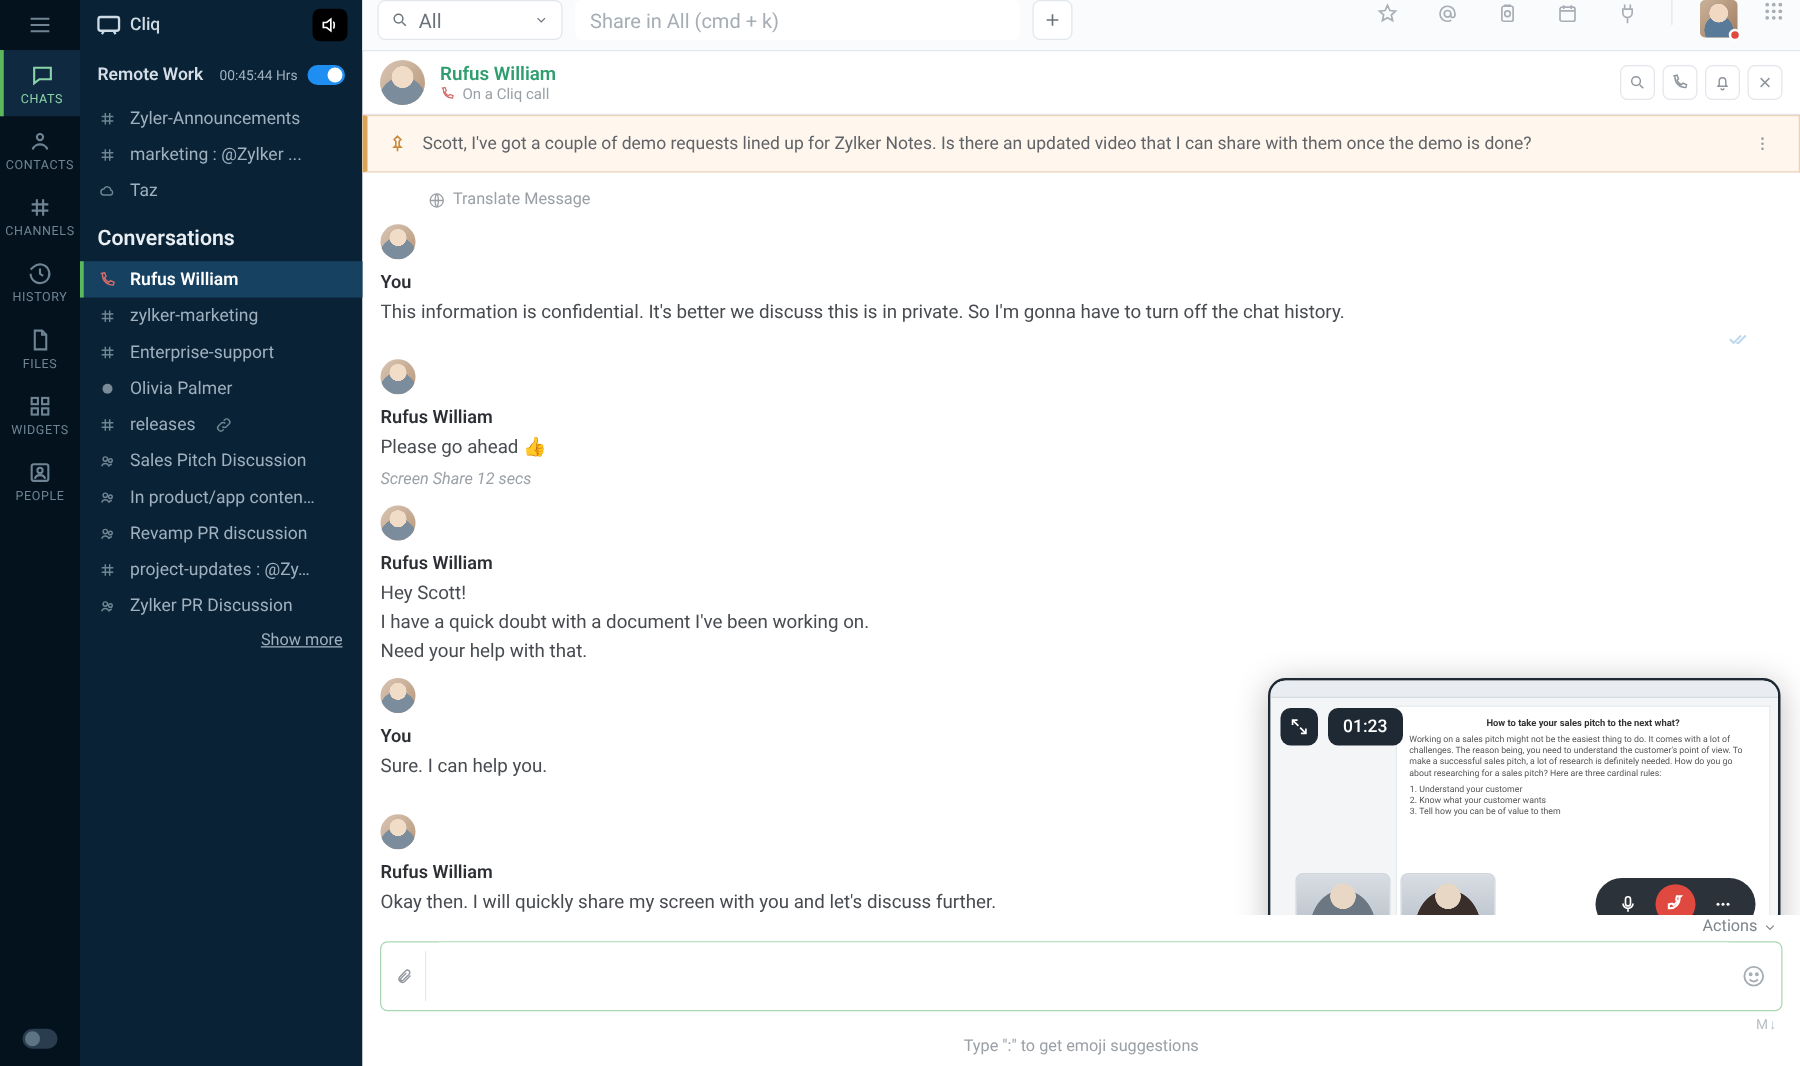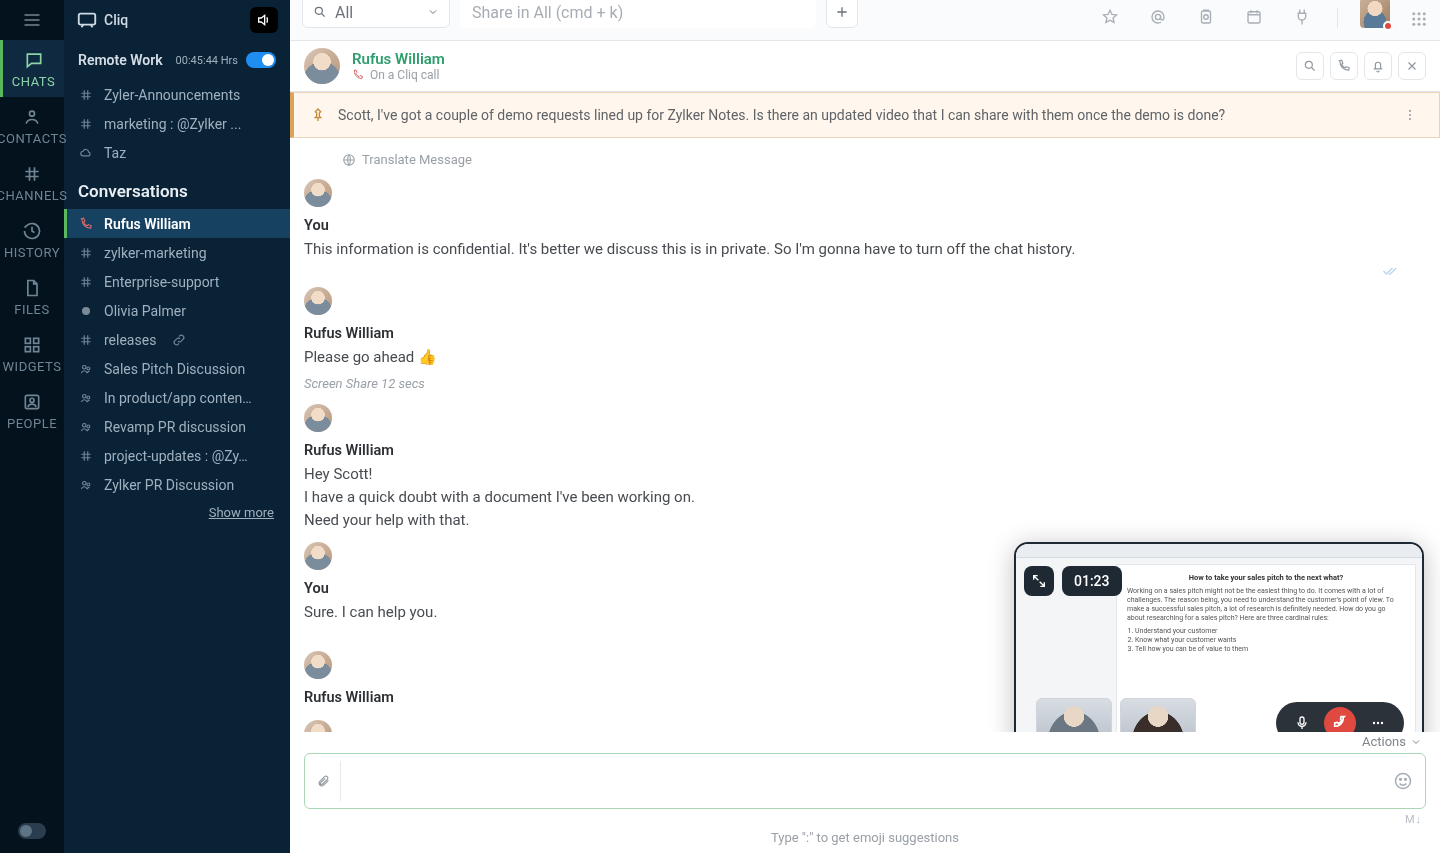--- a/index.html
+++ b/index.html
@@ -24,21 +24,21 @@
   html,body{margin:0;padding:0;width:1440px;height:853px;overflow:hidden;background:#f4f5f7;}
   .app{display:flex;width:100%;height:100%;}
 
   
   .rail{width:64px;background:var(--bg-darkerest);display:flex;flex-direction:column;align-items:center;color:var(--text-dimmer);font-size:10px;padding-top:0;position:relative;}
   .rail .hamburger{height:40px;width:100%;display:flex;align-items:center;justify-content:center;cursor:pointer;}
   .rail-item{width:100%;padding:10px 0 8px;display:flex;flex-direction:column;align-items:center;gap:4px;cursor:pointer;}
   .rail-item.active{background:var(--mid-dark);color:#8bd4a9;border-left:3px solid var(--accent-green);}
   .rail-item.active .rail-icon{color:#8bd4a9;}
   .rail-icon{width:20px;height:20px;color:var(--text-dimmer);}
-  .rail-label{font-size:13px;letter-spacing:.5px;}
+  .rail-label{font-size:10px;letter-spacing:.5px;}
   .rail .theme-toggle{position:absolute;bottom:14px;width:28px;height:16px;border-radius:8px;background:#2a3d4e;display:flex;align-items:center;padding:2px;}
   .rail .theme-toggle .knob{width:12px;height:12px;border-radius:50%;background:#5d7485;}
 
   
   .sidebar{width:226px;background:var(--bg-dark);color:var(--text-light);display:flex;flex-direction:column;font-size:14px;min-width:226px;}
   .sb-top{height:40px;display:flex;align-items:center;padding:0 12px;gap:8px;}
   .sb-top .brand{display:flex;align-items:center;gap:6px;font-weight:500;}
   .sb-top .brand-icon{width:22px;height:22px;}
   .sb-top .spacer{flex:1;}
   .sb-top .speaker{width:28px;height:26px;border-radius:6px;background:#000;display:flex;align-items:center;justify-content:center;color:#fff;}
@@ -56,21 +56,21 @@
   .li .li-icon{width:16px;height:16px;display:flex;align-items:center;justify-content:center;color:var(--text-dimmer);flex-shrink:0;}
   .li.selected .li-icon{color:#d56a6a;}
   .li .li-label{white-space:nowrap;overflow:hidden;text-overflow:ellipsis;font-size:14px;}
   .li .li-extra{margin-left:6px;color:var(--text-dimmer);}
   .presence-dot{width:8px;height:8px;border-radius:50%;background:#7a8a97;display:inline-block;}
   .show-more{text-align:right;padding:6px 16px 0 0;color:var(--text-dim);font-size:13px;text-decoration:underline;cursor:pointer;}
 
   
   .main{flex:1;display:flex;flex-direction:column;background:#fff;min-width:0;}
 
-  .topbar{height:40px;display:flex;align-items:flex-end;gap:10px;padding:12px 12px;background:#fafbfc;}
+  .topbar{height:40px;display:flex;align-items:flex-start;gap:10px;padding:0 12px;background:#fafbfc;}
   .scope{height:32px;border:1px solid var(--grey-border);border-radius:6px;display:flex;align-items:center;padding:0 10px;gap:8px;color:#6b727a;min-width:148px;cursor:pointer;background:#fff;}
   .scope .chev{margin-left:auto;}
   .search{height:32px;flex:0 0 356px;border-radius:6px;background:#fff;display:flex;align-items:center;padding:0 12px;color:#a6adb4;cursor:text;}
   .plus-btn{height:32px;width:32px;border:1px solid var(--grey-border);border-radius:6px;display:flex;align-items:center;justify-content:center;color:#6b727a;cursor:pointer;background:#fff;}
   .topbar .gap{flex:1;}
   .top-icon{width:22px;height:22px;color:var(--grey-icon);margin:0 8px;cursor:pointer;display:flex;align-items:center;justify-content:center;}
   .top-div{width:1px;height:20px;background:var(--grey-border);margin:0 6px;}
   .avatar-sm{width:30px;height:30px;border-radius:4px;background:linear-gradient(135deg,#c9b29a,#a07d5f);position:relative;overflow:hidden;}
   .avatar-sm::after{content:"";position:absolute;inset:0;background:radial-gradient(circle at 50% 35%,#f0d8c2 30%,transparent 31%),radial-gradient(circle at 50% 80%,#5a7a9a 40%,transparent 41%);}
   .red-phone-dot{width:10px;height:10px;border-radius:50%;background:#e0493f;position:absolute;right:-3px;bottom:-3px;border:2px solid #fff;}
@@ -518,20 +518,21 @@
                 <svg width="18" height="12" viewBox="0 0 24 14" fill="none" stroke="currentColor" stroke-width="2">
                   <path d="M2 7l4 4L14 3M9 11l2 0L19 3"></path>
                 </svg>
               </span>
             </div>
           </div>
           <div class="msg">
             <div class="mav"></div>
             <div class="body">
               <div class="who">Rufus William</div>
+              <div class="text">Okay then. I will quickly share my screen with you and let's discuss further.</div>
             </div>
           </div>
           <div class="msg">
             <div class="mav"></div>
             <div class="body">
               <div class="who">You</div>
               <div class="text">Cool</div>
               <span class="read-mark">
                 <svg width="18" height="12" viewBox="0 0 24 14" fill="none" stroke="currentColor" stroke-width="2">
                   <path d="M2 7l4 4L14 3M9 11l2 0L19 3"></path>

